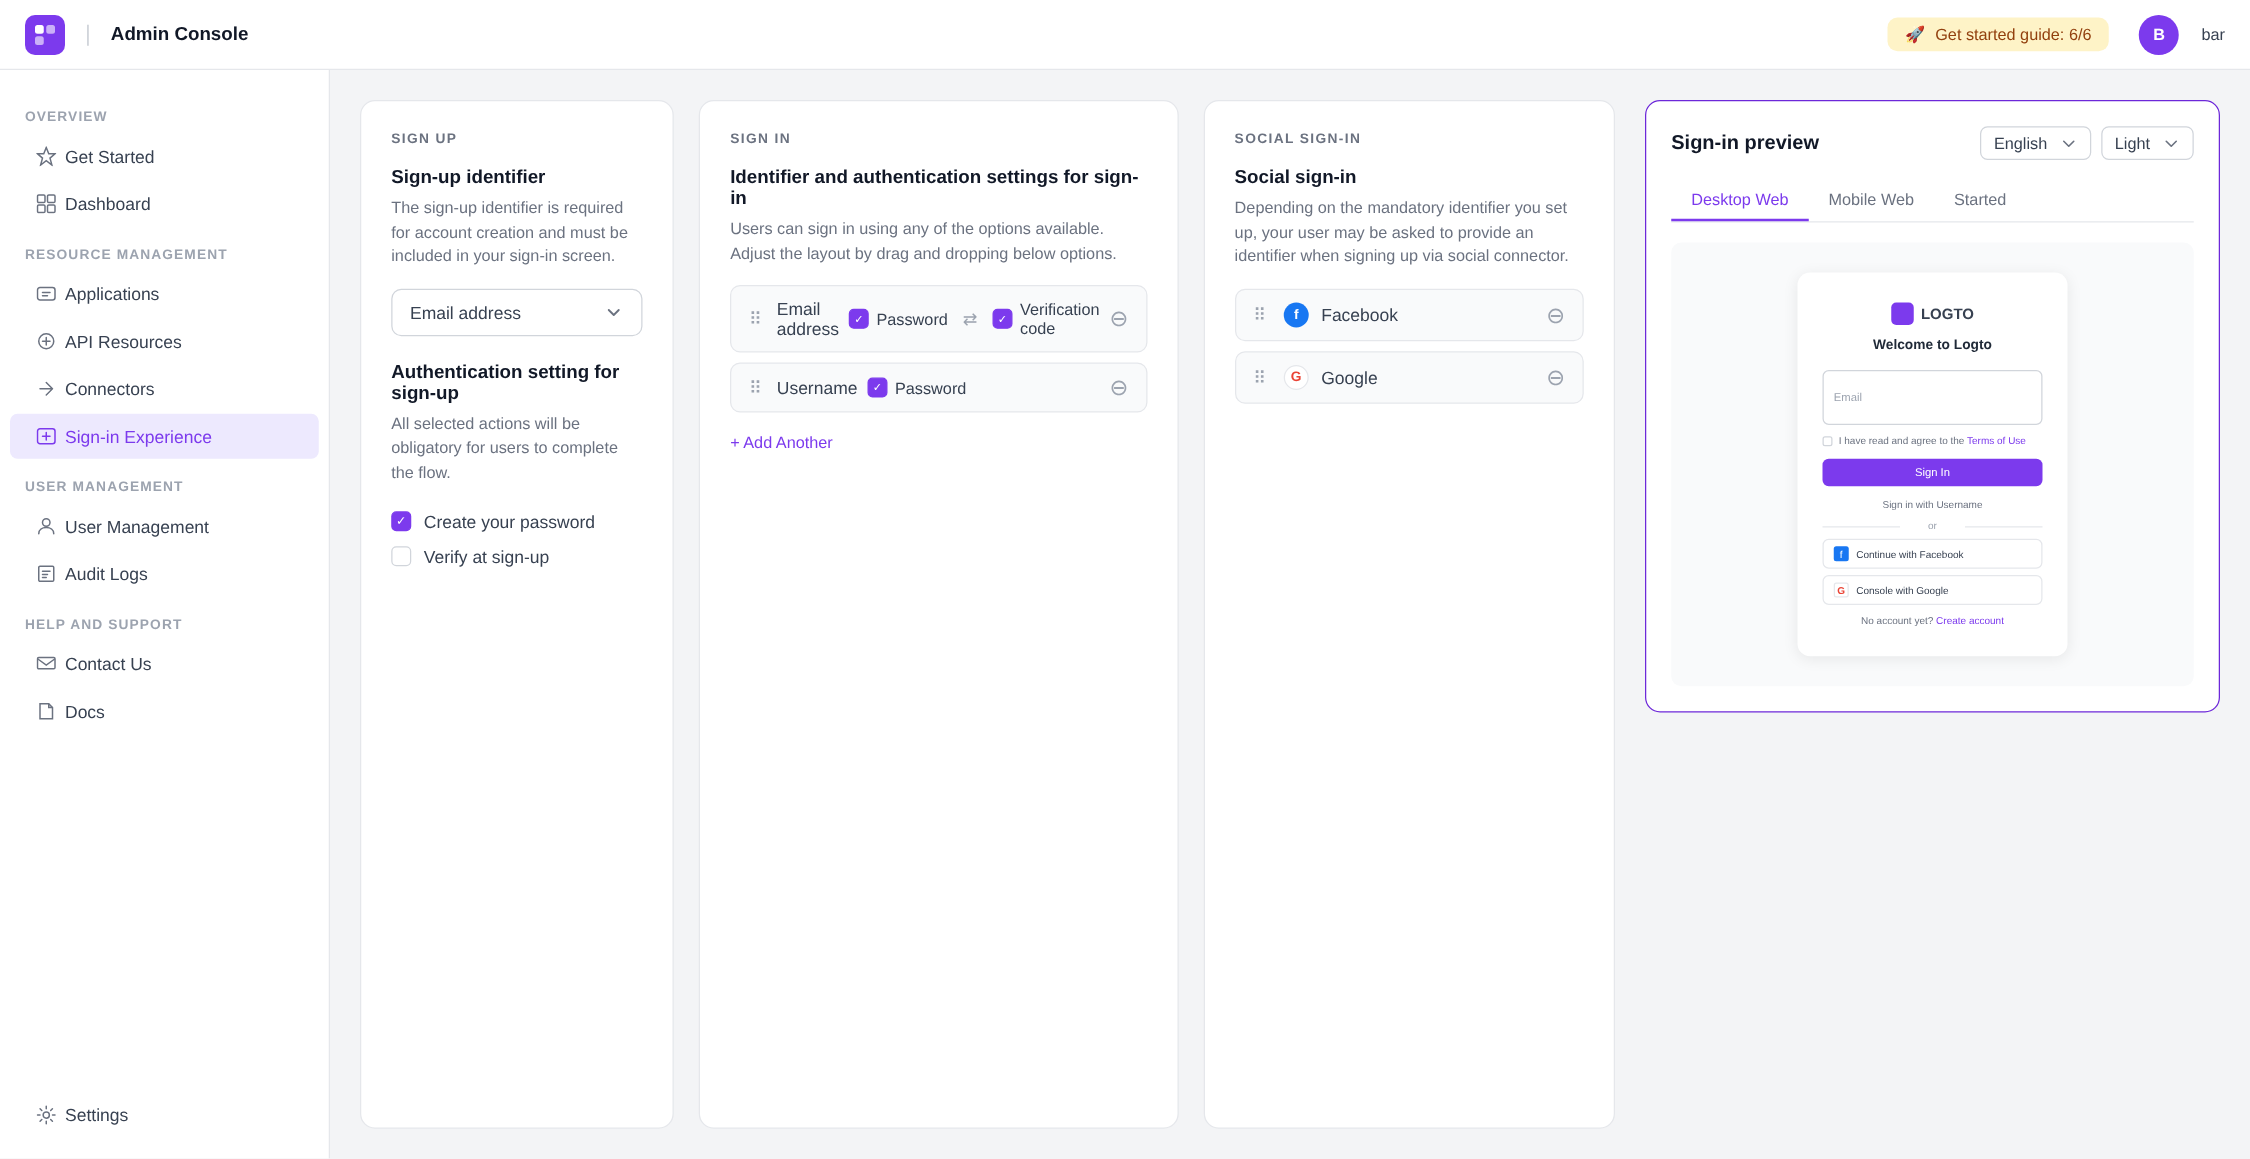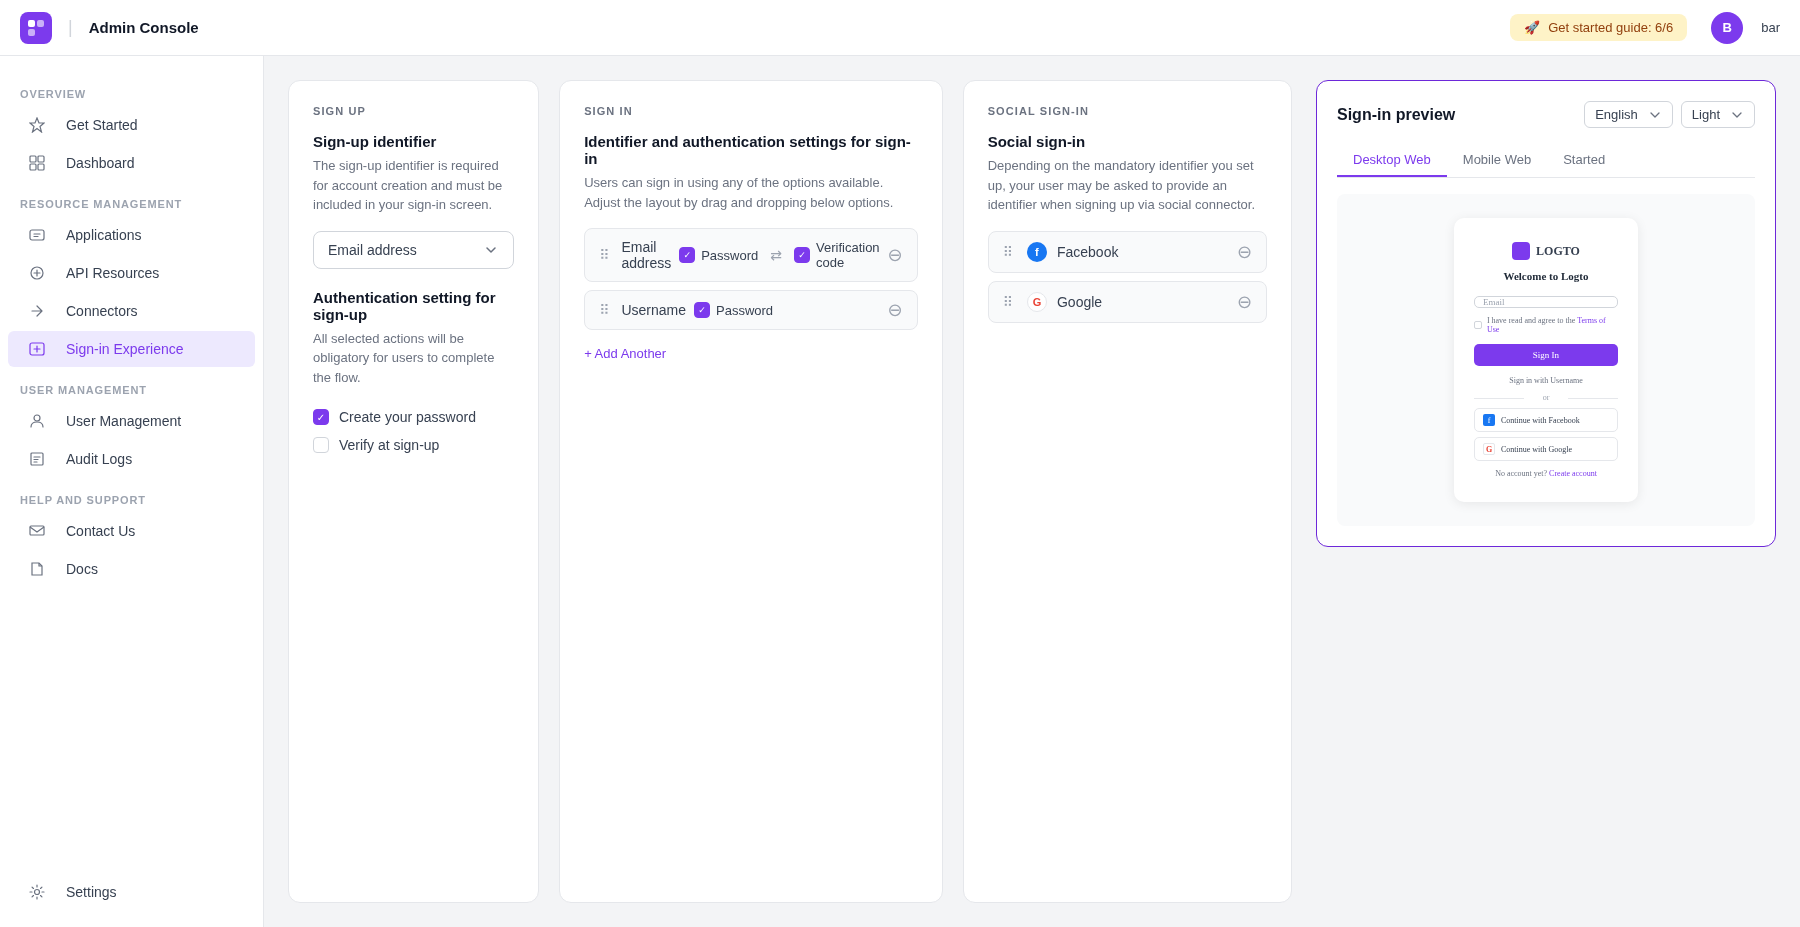--- a/index.html
+++ b/index.html
@@ -14,21 +14,21 @@
     .guide-btn { display: flex; align-items: center; gap: 8px; background: #fef3c7; border-radius: 8px; padding: 6px 14px; font-size: 13px; font-weight: 500; color: #92400e; cursor: pointer; border: none; }
     .avatar { width: 32px; height: 32px; border-radius: 50%; background: #7c3aed; display: flex; align-items: center; justify-content: center; color: #fff; font-size: 13px; font-weight: 600; margin-left: 12px; }
     .avatar-name { font-size: 13px; font-weight: 500; color: #374151; margin-left: 6px; }
 
     
     .layout { display: flex; flex: 1; overflow: hidden; }
 
     
     .sidebar { width: 264px; background: #fff; border-right: 1px solid #e5e7eb; display: flex; flex-direction: column; overflow-y: auto; flex-shrink: 0; padding: 16px 0; }
     .sidebar-section-label { font-size: 11px; font-weight: 600; color: #9ca3af; text-transform: uppercase; letter-spacing: 0.08em; padding: 16px 20px 6px; }
-    .sidebar-item { display: flex; align-items: center; gap: 20px; padding: 9px 20px; cursor: pointer; border-radius: 6px; margin: 1px 8px; color: #374151; font-size: 14px; font-weight: 400; }
+    .sidebar-item { display: flex; align-items: center; gap: 6px; padding: 9px 20px; cursor: pointer; border-radius: 6px; margin: 1px 8px; color: #374151; font-size: 14px; font-weight: 400; }
     .sidebar-item.active { background: #ede9fe; color: #7c3aed; font-weight: 500; }
     .sidebar-item-icon { width: 18px; height: 18px; display: flex; align-items: center; justify-content: center; flex-shrink: 0; }
     .sidebar-bottom { margin-top: auto; }
 
     
     .main { flex: 1; display: flex; overflow: hidden; }
     .content-area { flex: 1; overflow-y: auto; padding: 24px; display: flex; gap: 24px; }
 
     
     .cards-column { flex: 1; display: flex; flex-direction: row; gap: 20px; }
@@ -68,26 +68,26 @@
     .preview-header { display: flex; align-items: center; justify-content: space-between; margin-bottom: 16px; }
     .preview-title { font-size: 16px; font-weight: 600; color: #111827; }
     .preview-controls { display: flex; gap: 8px; }
     .preview-select { display: flex; align-items: center; gap: 6px; border: 1px solid #d1d5db; border-radius: 6px; padding: 5px 10px; font-size: 13px; cursor: pointer; background: #fff; color: #374151; }
     .preview-tabs { display: flex; border-bottom: 1px solid #e5e7eb; margin-bottom: 16px; gap: 0; }
     .preview-tab { padding: 8px 16px; font-size: 13px; cursor: pointer; color: #6b7280; border-bottom: 2px solid transparent; }
     .preview-tab.active { color: #7c3aed; border-bottom-color: #7c3aed; font-weight: 400; }
 
     
     .mock-preview { background: #f9fafb; border-radius: 8px; padding: 24px 32px; display: flex; flex-direction: column; align-items: center; }
-    .mock-card { background: #fff; border-radius: 10px; padding: 24px 20px; width: 184px; box-shadow: 0 2px 12px rgba(0,0,0,0.08); font-family: Liberation Serif, serif; }
+    .mock-card { background: #fff; border-radius: 10px; padding: 24px 20px; width: 216px; box-shadow: 0 2px 12px rgba(0,0,0,0.08); }
     .mock-logo { display: flex; align-items: center; justify-content: center; gap: 6px; margin-bottom: 10px; }
     .mock-logo-mark { width: 18px; height: 18px; background: #7c3aed; border-radius: 4px; }
     .mock-logo-text { font-size: 12px; font-weight: 700; color: #374151; }
     .mock-welcome { text-align: center; font-size: 11px; font-weight: 600; color: #1f2937; margin-bottom: 14px; }
-    .mock-input { border: 1px solid #d1d5db; border-radius: 5px; padding: 0 8px; font-size: 9px; color: #9ca3af; width: 100%; margin-bottom: 8px; }
+    .mock-input { border: 1px solid #d1d5db; border-radius: 5px; padding: 16px 8px; font-size: 9px; color: #9ca3af; width: 100%; margin-bottom: 8px; }
     .mock-checkbox-row { display: flex; align-items: center; gap: 5px; margin-bottom: 10px; }
     .mock-checkbox { width: 8px; height: 8px; border: 1px solid #d1d5db; border-radius: 2px; }
     .mock-link { color: #7c3aed; font-size: 8px; }
     .mock-btn { background: #7c3aed; color: #fff; border-radius: 5px; padding: 6px; text-align: center; font-size: 9px; font-weight: 500; width: 100%; margin-bottom: 10px; }
     .mock-or { text-align: center; font-size: 8px; color: #9ca3af; margin: 6px 0; position: relative; }
     .mock-or::before, .mock-or::after { content: ''; position: absolute; top: 50%; width: 35%; height: 1px; background: #e5e7eb; }
     .mock-or::before { left: 0; }
     .mock-or::after { right: 0; }
     .mock-social-btn { display: flex; align-items: center; gap: 6px; border: 1px solid #e5e7eb; border-radius: 5px; padding: 5px 8px; font-size: 8px; color: #374151; width: 100%; margin-bottom: 5px; }
     .mock-social-icon-fb { width: 12px; height: 12px; background: #1877f2; border-radius: 2px; display: flex; align-items: center; justify-content: center; color: #fff; font-size: 8px; }
@@ -407,21 +407,21 @@
               <div class="mock-signin-link">Sign in with Username</div>
               <div class="mock-or">
                 <span>or</span>
               </div>
               <div class="mock-social-btn">
                 <div class="mock-social-icon-fb">f</div>
                 <span>Continue with Facebook</span>
               </div>
               <div class="mock-social-btn">
                 <div class="mock-social-icon-g">G</div>
-                <span>Continue with Google</span>
+                <span>Console with Google</span>
               </div>
               <div class="mock-footer">
                 <span>No account yet? </span>
                 <span class="mock-footer-link">Create account</span>
               </div>
             </div>
           </div>
 
         </div>
       </div>

